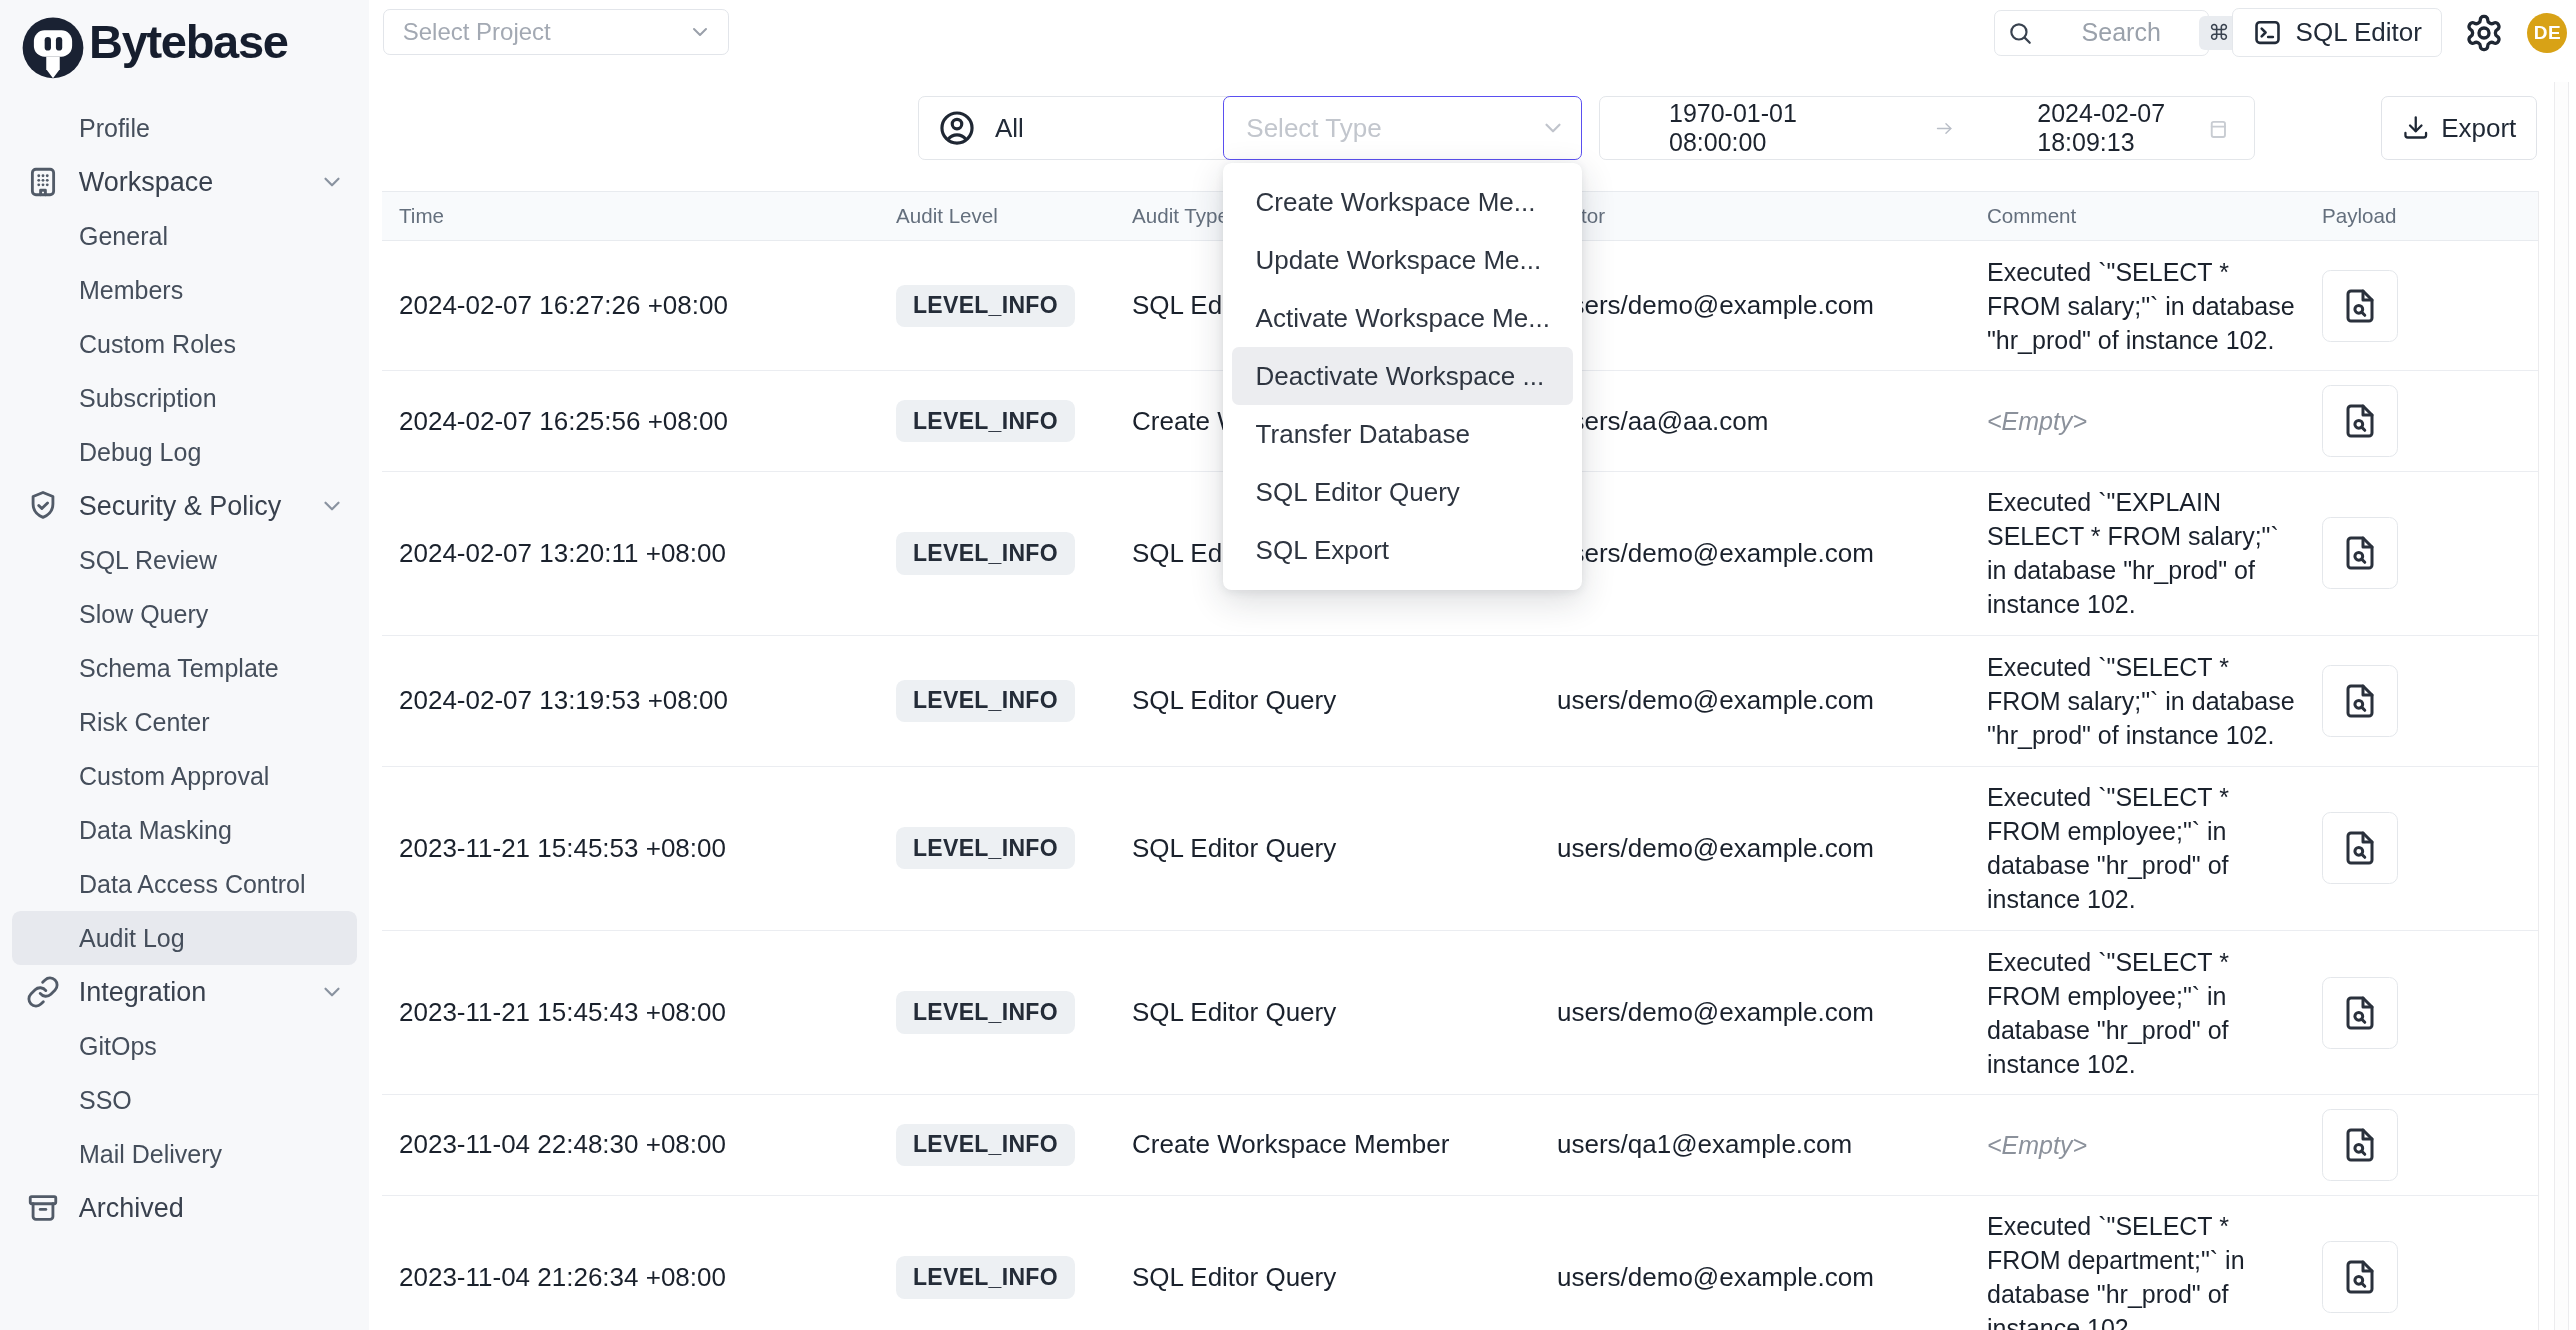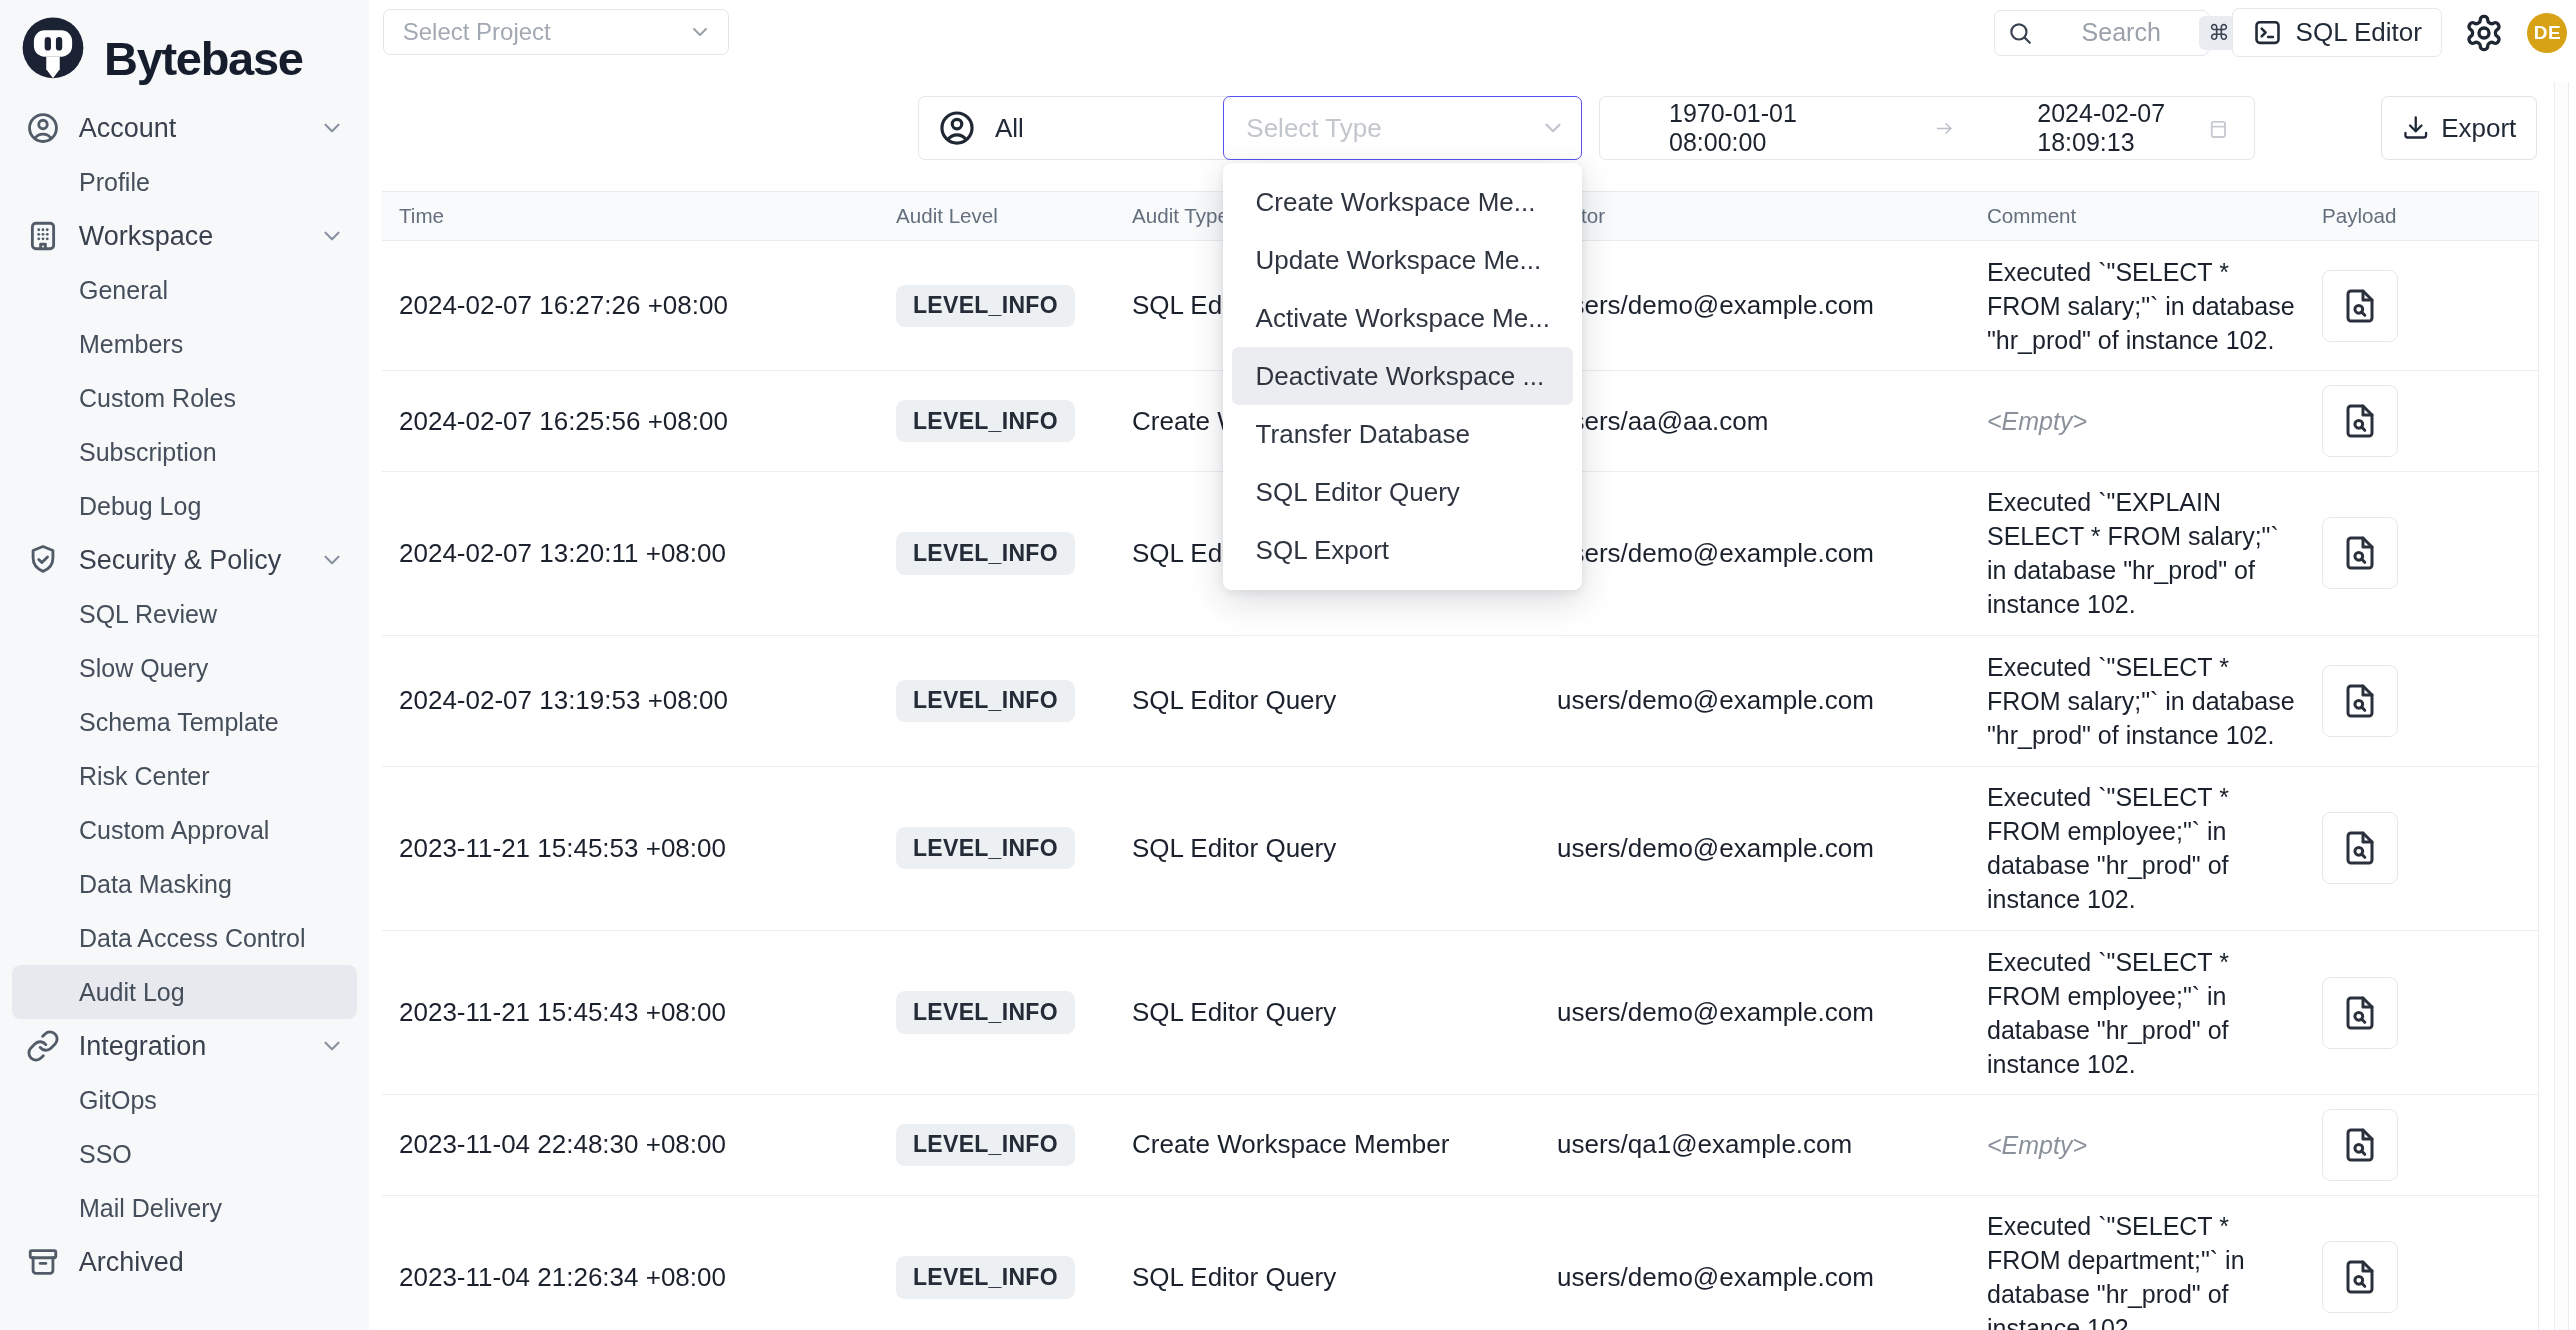--- a/index.html
+++ b/index.html
@@ -2,21 +2,21 @@
 <html style="font-size:13.7px"><head>
 <meta charset="utf-8">
 <style>
   * { margin:0; padding:0; box-sizing:border-box; }
   html,body { width:2576px; height:1330px; }
   body { font-family:"Liberation Sans", sans-serif; background:#fff; color:#1a212c; overflow:hidden; }
   .app { position:relative; width:2576px; height:1330px; background:#fff; overflow:hidden; }
 
   
   .sidebar { position:absolute; left:0; top:0; bottom:0; width:369px; background:#f7f8fa; }
-  .logo-row { display:flex; align-items:flex-end; gap:15px; padding:13.7px 8.6px 10.3px 17px; }
+  .logo-row { display:flex; align-items:flex-start; gap:0; padding:13.7px 8.6px 10.3px 17px; }
   .logo-mark { width:72px; height:72px; flex:0 0 72px; }
   .logo-text { font-size:47px; font-weight:700; color:#161e2e; letter-spacing:-1.3px; }
   .nav { padding:5.2px 12px 0 12px; }
   .nav-row { display:flex; align-items:center; height:54px; border-radius:8.6px; padding:0 12px 0 13.7px; cursor:pointer; }
   .nav-row .gicon { width:34px; height:34px; flex:0 0 34px; color:#525b68; margin-right:19px; }
   .nav-row .glabel { font-size:27px; font-weight:500; color:#39414e; flex:1; white-space:nowrap; }
   .nav-row .chev { width:26px; height:26px; color:#8a93a0; }
   .nav-sub { display:flex; align-items:center; height:54px; border-radius:8.6px; padding-left:67px; font-size:25px; color:#454e5b; cursor:pointer; white-space:nowrap; }
   .nav-sub.active { background:#e7e9ee; }
 
@@ -98,31 +98,20 @@
         <circle cx="32" cy="30" r="27" fill="#1a2233"></circle>
         <rect x="15" y="14.5" width="34" height="23.5" rx="9.5" fill="#ffffff"></rect>
         <rect x="24.6" y="20.5" width="5.6" height="12" rx="2.8" fill="#1a2233"></rect>
         <rect x="34.6" y="20.5" width="5.6" height="12" rx="2.8" fill="#1a2233"></rect>
         <path d="M26 38 h12 v11 l-6 8 -6 -8 z" fill="#ffffff"></path>
       </svg>
       <div class="logo-text">Bytebase</div>
     </div>
 
     <nav class="nav">
-      <div class="nav-row">
-        <svg class="gicon stroke" viewBox="0 0 24 24">
-            <circle cx="12" cy="12" r="9.5"></circle>
-            <circle cx="12" cy="9.5" r="3"></circle>
-            <path d="M6.5 19a7 7 0 0 1 11 0"></path>
-          </svg>
-        <span class="glabel">Account</span>
-        <svg class="chev stroke" viewBox="0 0 24 24">
-            <polyline points="6 9 12 15 18 9"></polyline>
-          </svg>
-      </div>
       <div class="nav-sub">Profile</div>
 
       <div class="nav-row">
         <svg class="gicon stroke" viewBox="0 0 24 24">
             <rect x="4.5" y="3" width="15" height="18" rx="2.5"></rect>
             <path d="M10.3 21v-3.2h3.4V21"></path>
             <g fill="currentColor" stroke="none">
               <circle cx="9" cy="7.6" r="1"></circle>
               <circle cx="12" cy="7.6" r="1"></circle>
               <circle cx="15" cy="7.6" r="1"></circle>

